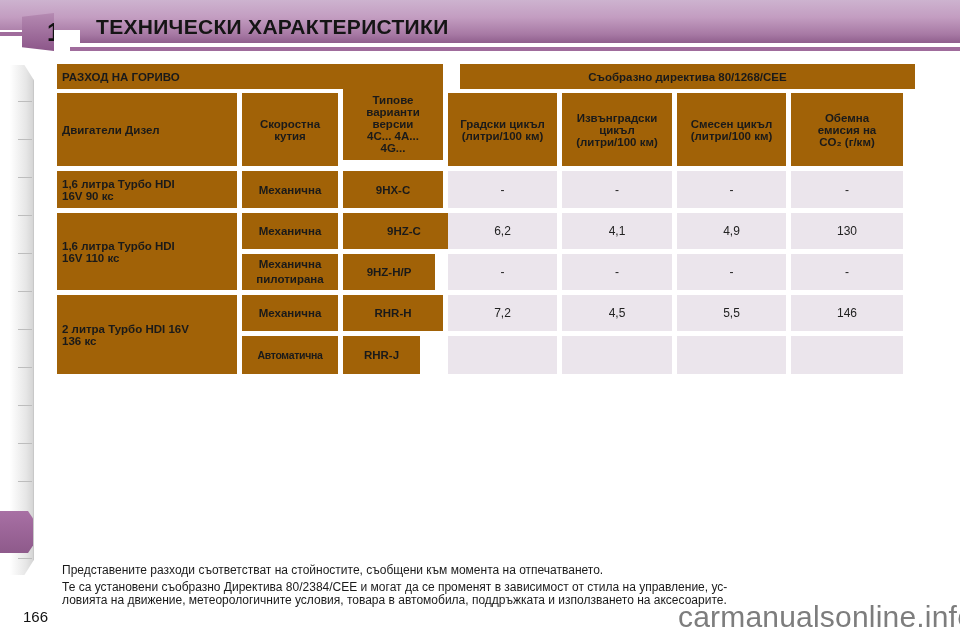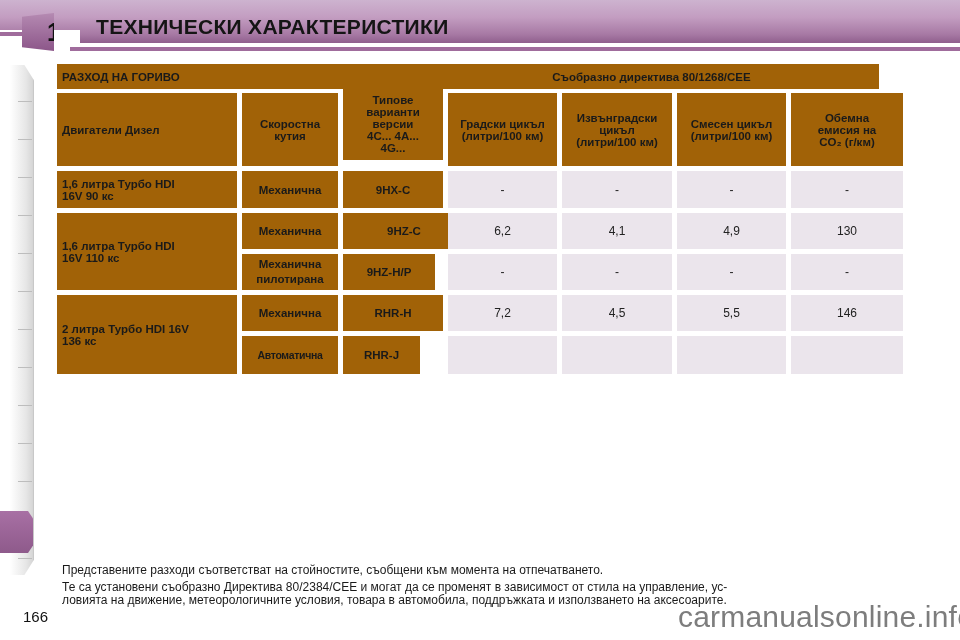--- a/index.html
+++ b/index.html
@@ -62,21 +62,21 @@
 <div class="tab-tick" style="top:367px"></div>
 <div class="tab-tick" style="top:405px"></div>
 <div class="tab-tick" style="top:443px"></div>
 <div class="tab-tick" style="top:481px"></div>
 <div class="tab-tick" style="top:558px"></div>
 <div class="active-tab"></div>
 
 <div class="cell h left" style="left:57px;top:64px;width:386px;height:25px;">
     <span>РАЗХОД НА ГОРИВО</span>
   </div>
-<div class="cell h center" style="left:424px;top:64px;width:455px;height:25px;">
+<div class="cell h center" style="left:460px;top:64px;width:455px;height:25px;">
     <span>Съобразно директива 80/1268/CEE</span>
   </div>
 
 <div class="cell h left" style="left:57px;top:93px;width:180px;height:73px;">
     <span class="multi">Двигатели Дизел</span>
   </div>
 <div class="cell h center" style="left:242px;top:93px;width:96px;height:73px;">
     <span class="multi">Скоростна
 кутия</span>
   </div>

